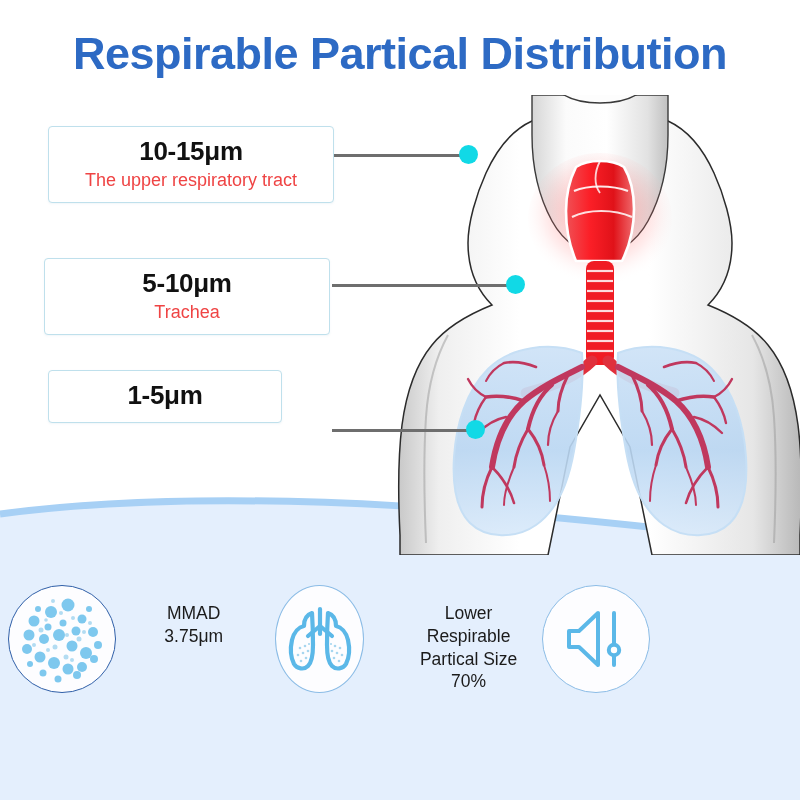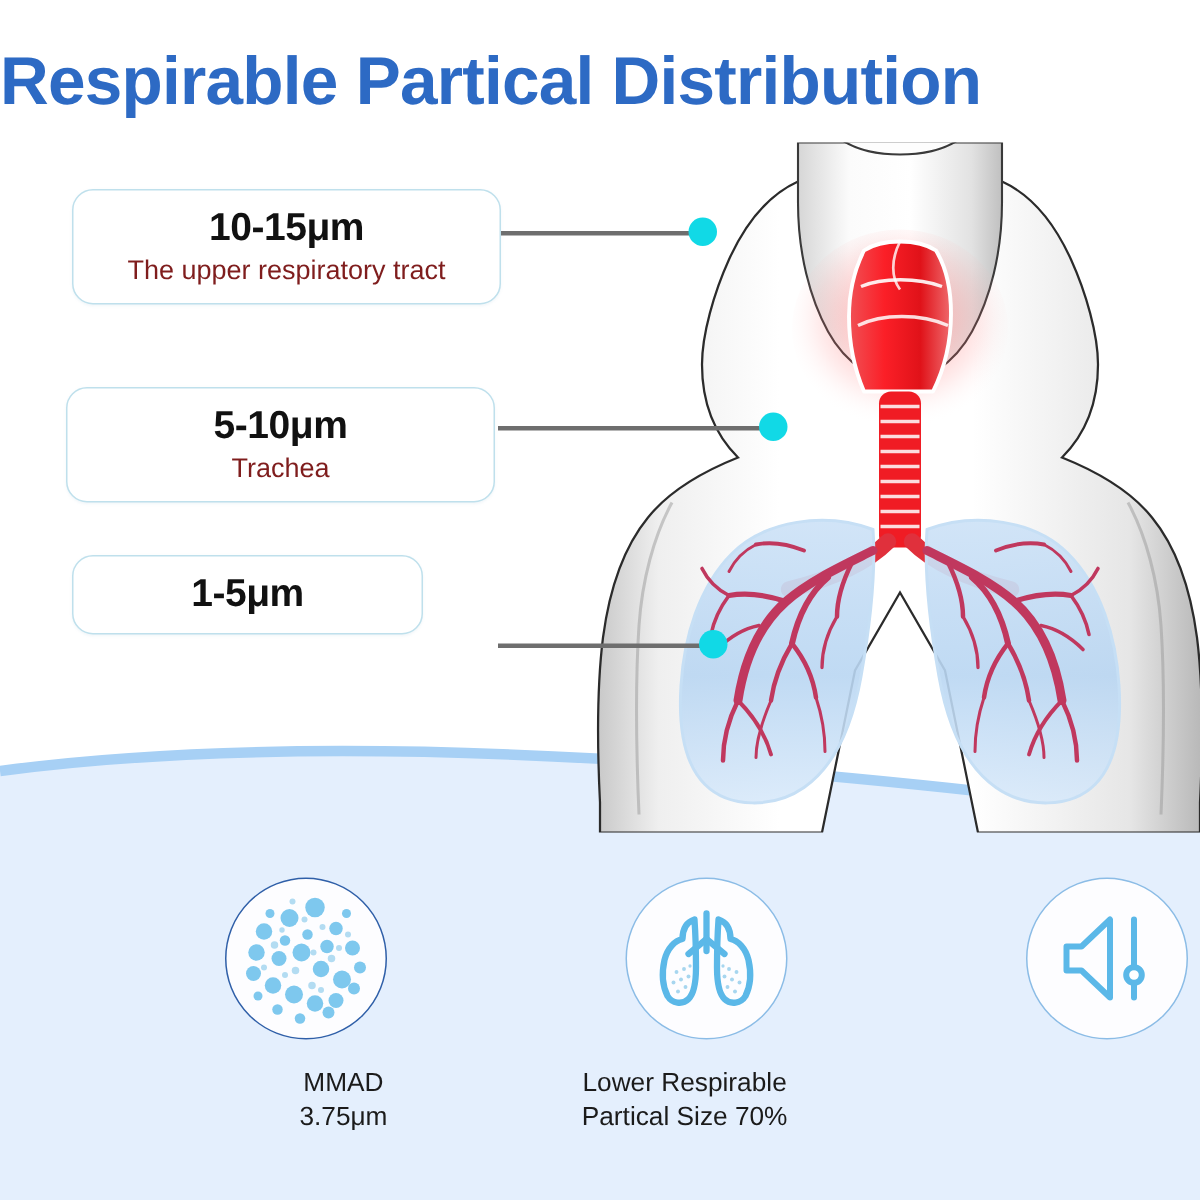--- a/index.html
+++ b/index.html
@@ -35,21 +35,21 @@
     width: 800px;
     height: 140px;
   }
 
   
   .title {
     position: absolute;
     left: 0;
     top: 28px;
     width: 800px;
-    text-align: left;
+    text-align: center;
     font-size: 45px;
     font-weight: 700;
     letter-spacing: -0.5px;
     color: #2d6ac4;
     white-space: nowrap;
   }
 
   
   .anatomy {
     position: absolute;
@@ -72,36 +72,36 @@
     border-radius: 50%;
     background: #11d9e6;
   }
 
   
   .callout {
     position: absolute;
     box-sizing: border-box;
     background: #ffffff;
     border: 1.5px solid #bfe0ec;
-    border-radius: 14px;
+    border-radius: 4px;
     padding: 9px 14px 11px 14px;
     text-align: center;
     box-shadow: 0 1px 2px rgba(120,170,200,0.10);
   }
   .callout .size {
     font-size: 26px;
     font-weight: 700;
     color: #111111;
     line-height: 1.18;
     letter-spacing: -0.3px;
   }
   .callout .desc {
     font-size: 18px;
     font-weight: 400;
-    color: #7f1d1d;
+    color: #ef4444;
     line-height: 1.18;
     margin-top: 3px;
   }
 
   #callout-0 { left: 48px; top: 126px; width: 286px; }
   #callout-1 { left: 44px; top: 258px; width: 286px; }
   #callout-2 { left: 48px; top: 370px; width: 234px; }
 
   
   .features {
@@ -109,22 +109,23 @@
     left: 0;
     top: 585px;
     width: 800px;
     display: flex;
     justify-content: space-around;
     align-items: flex-start;
   }
   .feature {
     width: 250px;
     display: flex;
-    flex-direction: column;
-    align-items: flex-end;
+    flex-direction: row;
+    align-items: flex-start;
+    gap: 48px;
   }
   .feature-circle {
     width: 106px;
     height: 106px;
     border-radius: 50%;
     background: #fdfdff;
     border: 1.4px solid #2f5fa8;
     display: flex;
     align-items: center;
     justify-content: center;

